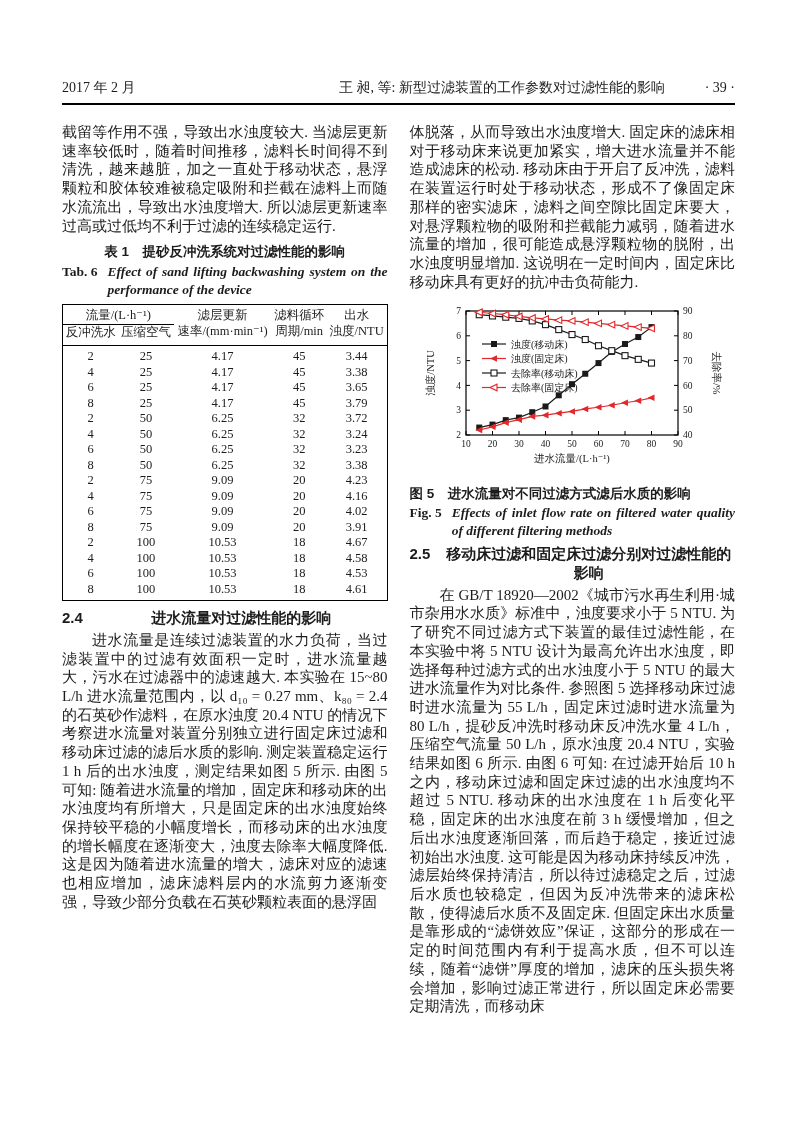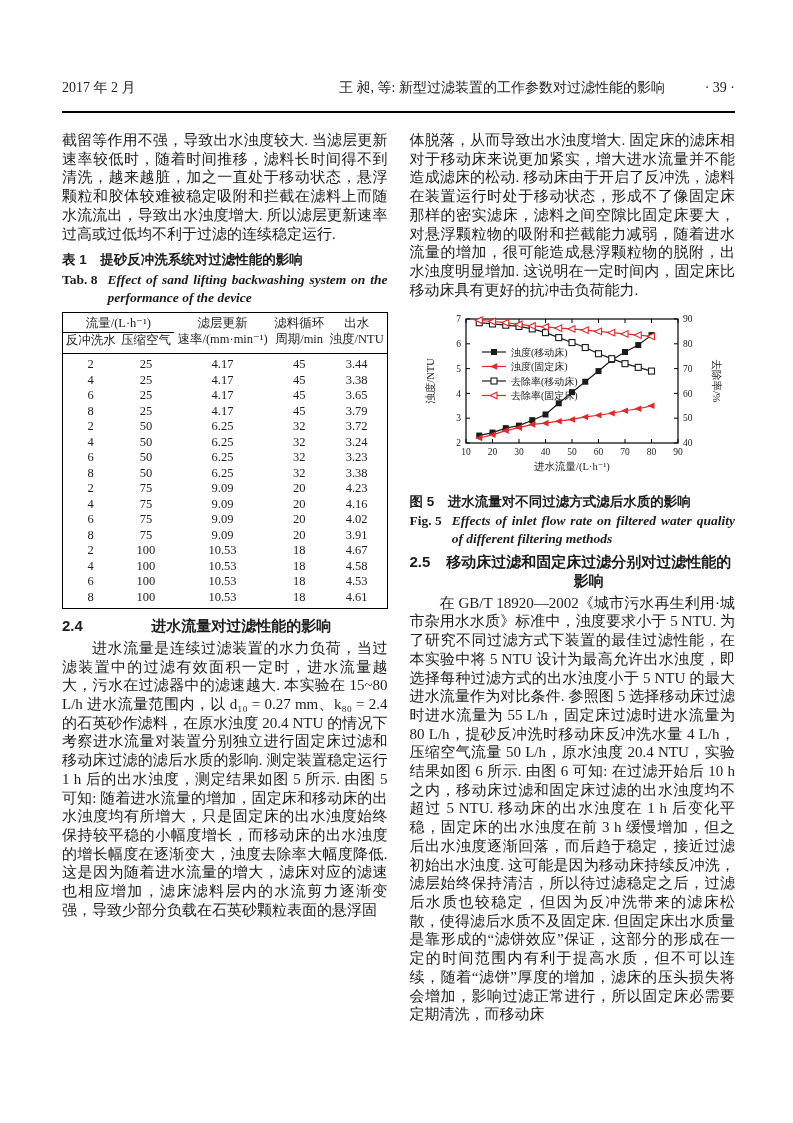--- a/index.html
+++ b/index.html
@@ -10,21 +10,21 @@
     box-sizing:border-box;
     padding:78px 58px 0 62px;
     font-family:"Liberation Serif","DejaVu Serif",serif;
     color:#1c1c1c;
     overflow:hidden;
   }
   
   .pg-header{
     display:flex;align-items:flex-end;
     font-size:14px;line-height:20px;
-    padding-bottom:13px;
+    padding-bottom:5px;
     border-bottom:2px solid #000;
   }
   .pg-header .h-date{width:150px;}
   .pg-header .h-title{flex:1;text-align:right;padding-left:60px;}
   .pg-header .h-page{width:70px;text-align:right;}
   
   .columns{display:flex;gap:22px;margin-top:18px;}
   .col{width:329px;}
   p.body{
     margin:0;font-size:15px;line-height:18.7px;
@@ -33,21 +33,21 @@
   p.body.indent{text-indent:2em;}
   .sec-heading{
     display:flex;font-weight:bold;font-size:15px;line-height:18.7px;
     margin:3px 0 3px 0;
     font-family:"Liberation Sans","DejaVu Sans",sans-serif;
   }
   .sec-heading .sec-num{flex:0 0 auto;margin-right:12px;}
   .sec-heading .sec-title{flex:1;text-align:center;}
   
   .tbl-cap-cn{
-    font-weight:bold;font-size:13.5px;line-height:17px;
+    text-align:center;font-weight:bold;font-size:13.5px;line-height:17px;
     margin:8px 0 3px 0;
     font-family:"Liberation Sans","DejaVu Sans",sans-serif;
   }
   .cap-en{
     display:flex;font-weight:bold;font-size:13.5px;line-height:17.5px;
     margin:0 0 6px 0;
   }
   .cap-en .cap-prefix{flex:0 0 auto;margin-right:10px;}
   .cap-en .cap-text{flex:1;text-align:justify;font-style:italic;}
   table.data-table{
@@ -85,21 +85,21 @@
     <span class="h-page">· 39 ·</span>
   </div>
 
   <div class="columns">
 
     <div class="col">
       <p class="body">截留等作用不强，导致出水浊度较大. 当滤层更新速率较低时，随着时间推移，滤料长时间得不到清洗，越来越脏，加之一直处于移动状态，悬浮颗粒和胶体较难被稳定吸附和拦截在滤料上而随水流流出，导致出水浊度增大. 所以滤层更新速率过高或过低均不利于过滤的连续稳定运行.</p>
 
       <div class="tbl-cap-cn">表 1　提砂反冲洗系统对过滤性能的影响</div>
       <div class="cap-en">
-        <span class="cap-prefix">Tab. 8</span>
+        <span class="cap-prefix">Tab. 6</span>
         <span class="cap-text">Effect of sand lifting backwashing system on the performance of the device</span>
       </div>
 
       <table class="data-table">
         <thead>
           <tr class="grp">
             <th colspan="2" class="flow-span">流量/(L·h⁻¹)</th>
             <th>滤层更新</th>
             <th>滤料循环</th>
             <th>出水</th>

